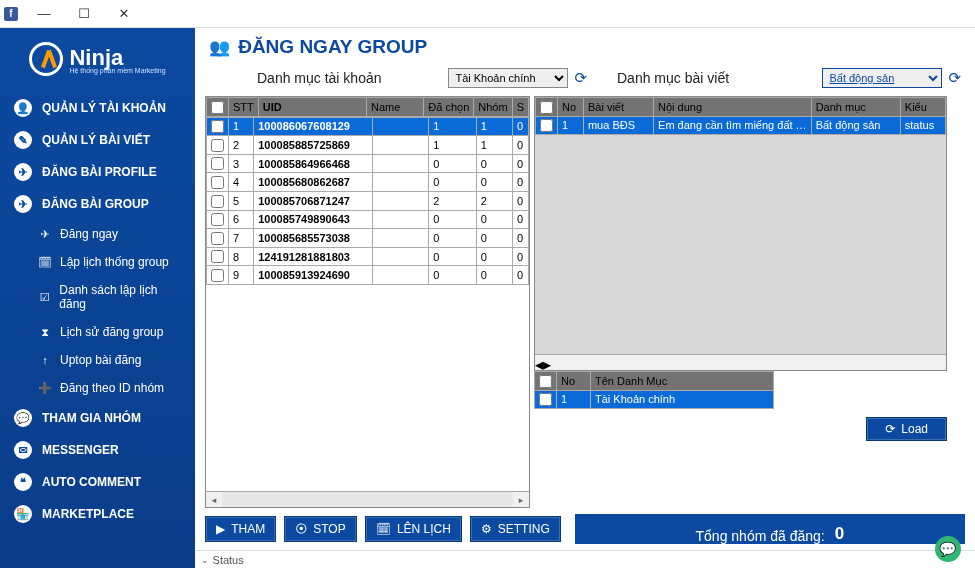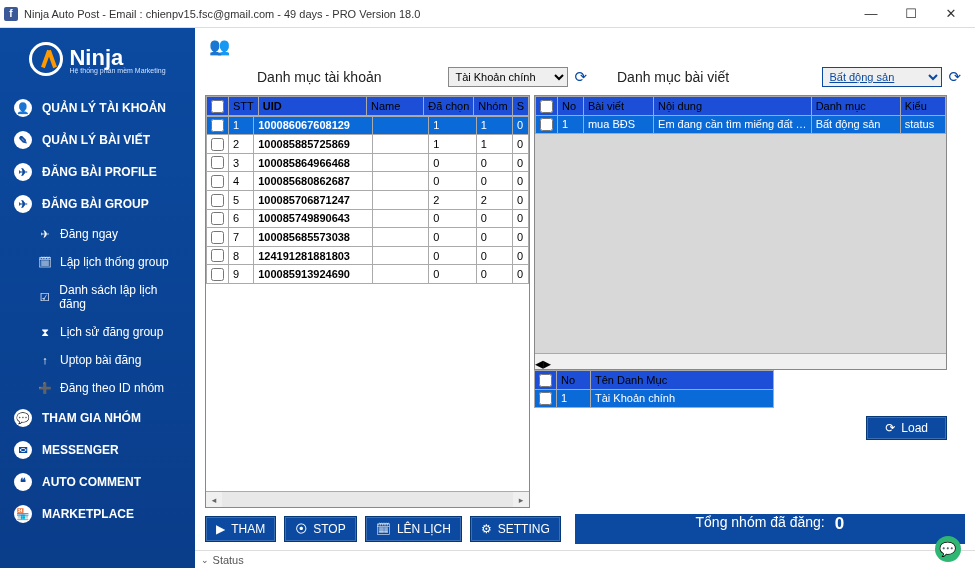--- a/index.html
+++ b/index.html
@@ -41,21 +41,21 @@
 .filter-right { flex:1; display:flex; align-items:center; padding-left:30px; }
 .combo2 { border:1px solid #0b4aa0; color:#0b4aa0; text-decoration:underline; font-size:11px; padding:1px 2px; height:20px; width:120px; margin-right:6px; }
 
 .tables-row { flex:1; display:flex; overflow:hidden; padding:0 0 0 10px; }
 
 .left-table-wrap { width:325px; display:flex; flex-direction:column; border:1px solid #888; overflow:hidden; }
 .right-col { flex:1; display:flex; flex-direction:column; padding-left:4px; padding-right:28px; }
 
 table { border-collapse:collapse; width:100%; font-size:11px; }
 th, td { border:1px solid #aaa; padding:2px 4px; text-align:left; background:#fff; height:18px; white-space:nowrap; overflow:hidden; }
-th { background:#1d4ed8; font-weight:normal; }
+th { background:#737373; font-weight:normal; }
 tr.selected td { background:#0a6ad8; color:#fff; }
 .chk-col { width:22px; text-align:center; }
 .stt-col { width:26px; }
 .uid-col { width:120px;font-weight:bold; }
 .name-col { width:60px; }
 .dc-col { width:50px; }
 .nhom-col { width:38px; }
 .s-col { width:16px; }
 
 .left-table-body { flex:1; overflow:auto; }
@@ -73,35 +73,34 @@
 .right-table2 { border:1px solid #888; width:240px; }
 .right-table2 th, .right-table2 td { font-size:11px; }
 
 .load-row { display:flex; justify-content:flex-end; padding:8px 0 0; }
 .load-btn { background:#0b4aa0; color:#fff; border:1px solid #063875; padding:4px 18px; font-size:12px; display:flex; align-items:center; box-shadow: inset 0 0 0 1px rgba(255,255,255,.2); }
 .load-btn .li { margin-right:6px; }
 
 .action-bar { display:flex; align-items:center; padding:6px 10px; background:#fff; gap:8px; }
 .act-btn { background:#0b4aa0; color:#fff; border:1px solid #063875; padding:5px 10px; font-size:12px; display:flex; align-items:center; gap:6px; box-shadow: inset 0 0 0 1px rgba(255,255,255,.2); }
 .act-btn .ai { font-size:12px; }
-.total-wrap { flex:1; display:flex; justify-content:center; background:#0b4aa0; color:#fff; align-items:flex-start; height:30px; font-size:14px; margin-left:6px; }
+.total-wrap { flex:1; display:flex; justify-content:center; background:#0b4aa0; color:#fff; align-items:flex-end; height:30px; font-size:14px; margin-left:6px; }
 .total-wrap .tn { font-weight:bold; font-size:17px; margin-left:10px; }
 
 .status-bar { height:18px; display:flex; align-items:center; padding:0 6px; font-size:11px; color:#555; border-top:1px solid #ddd; }
 .status-bar .arrow { margin-right:4px; font-size:9px; }
 .chat-bubble { position:absolute; right:14px; bottom:6px; width:26px; height:26px; border-radius:50%; background:#2fb673; color:#fff; display:flex; align-items:center; justify-content:center; font-size:14px; }
 
 input[type=checkbox] { margin:0; vertical-align:middle; }
 </style>
 </head>
 <body>
 
 <div class="titlebar">
   <span class="f-icon">f</span>
-  <span class="titlebar-text">Ninja Auto Post - Email : chienpv15.fsc@gmail.com - 49 days -  PRO Version 18.0</span>
   <div class="win-controls">
     <div class="win-btn">—</div>
     <div class="win-btn">☐</div>
     <div class="win-btn close">✕</div>
   </div>
 </div>
 
 <div class="app-body">
   <aside class="sidebar">
     <div class="logo-wrap">
@@ -168,20 +167,21 @@
           <span class="icon">🏪</span>
           <span>MARKETPLACE</span>
         </li>
       </ul>
   </aside>
 
   <section class="main">
     <div class="main-header">
       <div class="main-title">
         <span class="title-icon">👥</span>
+        <span>ĐĂNG NGAY GROUP</span>
       </div>
     </div>
 
     <div class="filter-row">
       <div class="filter-left">
         <span class="filter-label">Danh mục tài khoản</span>
         <select class="combo">
           <option>Tài Khoản chính</option>
         </select>
         <span class="refresh-icon">⟳</span>

